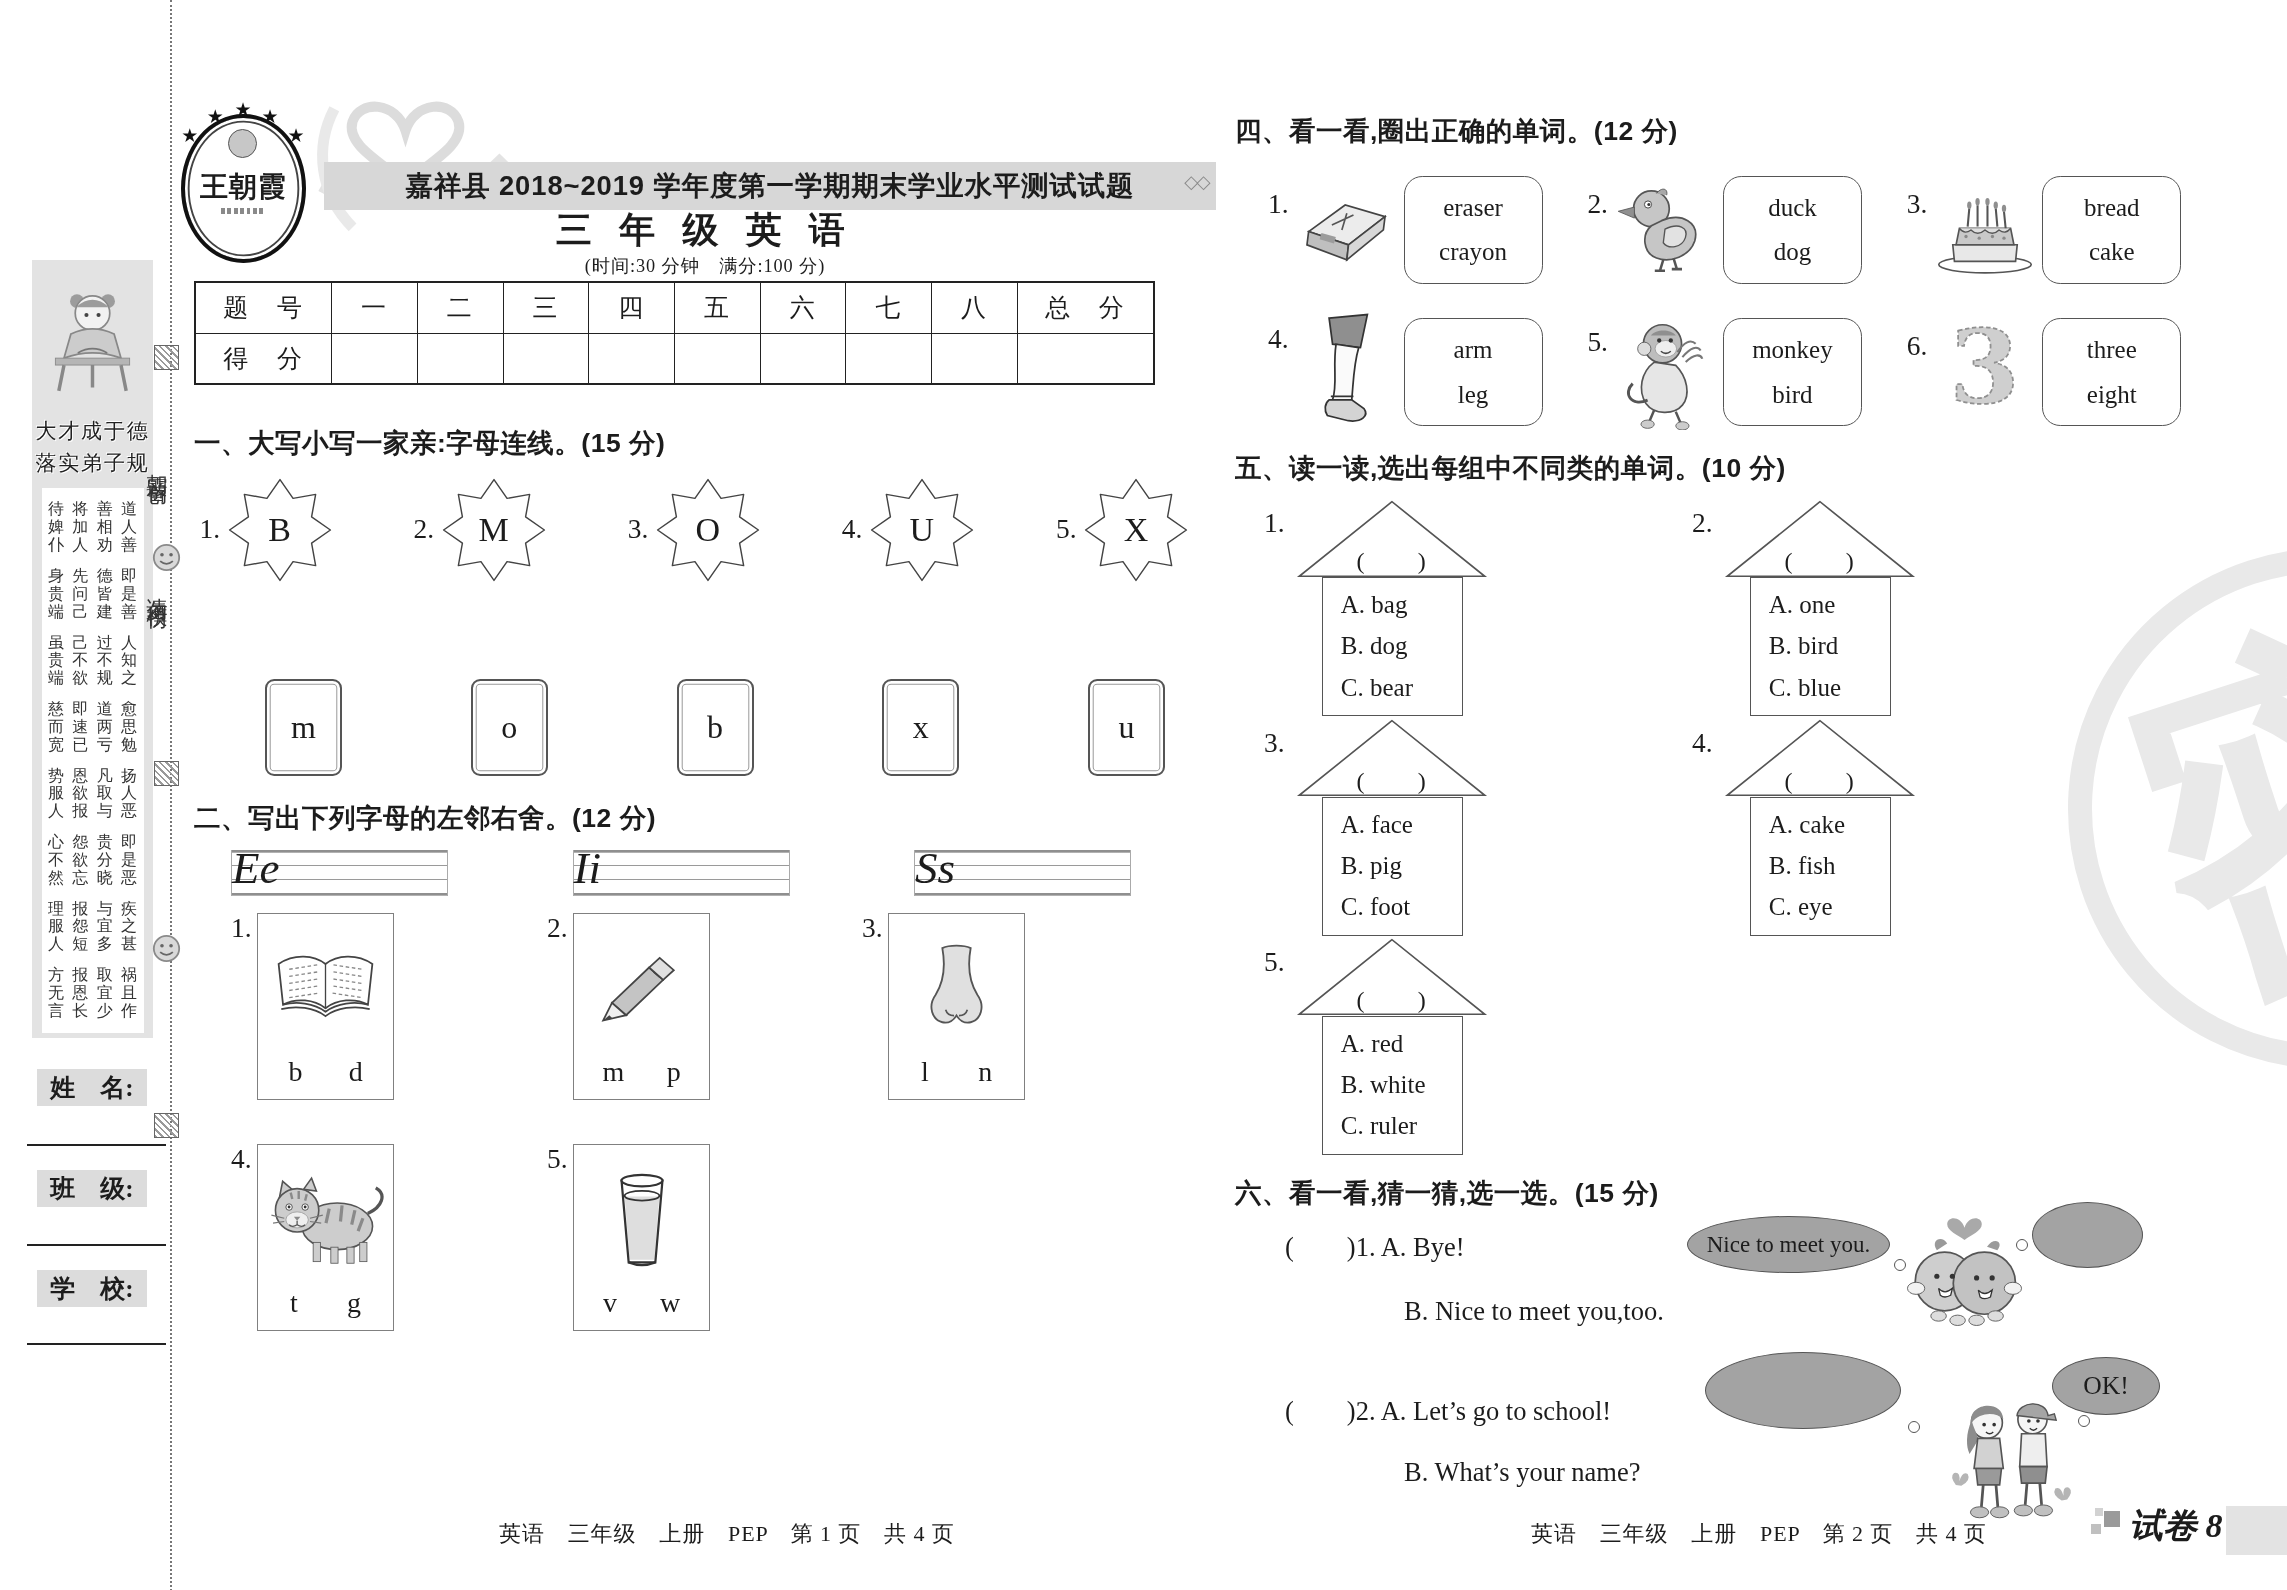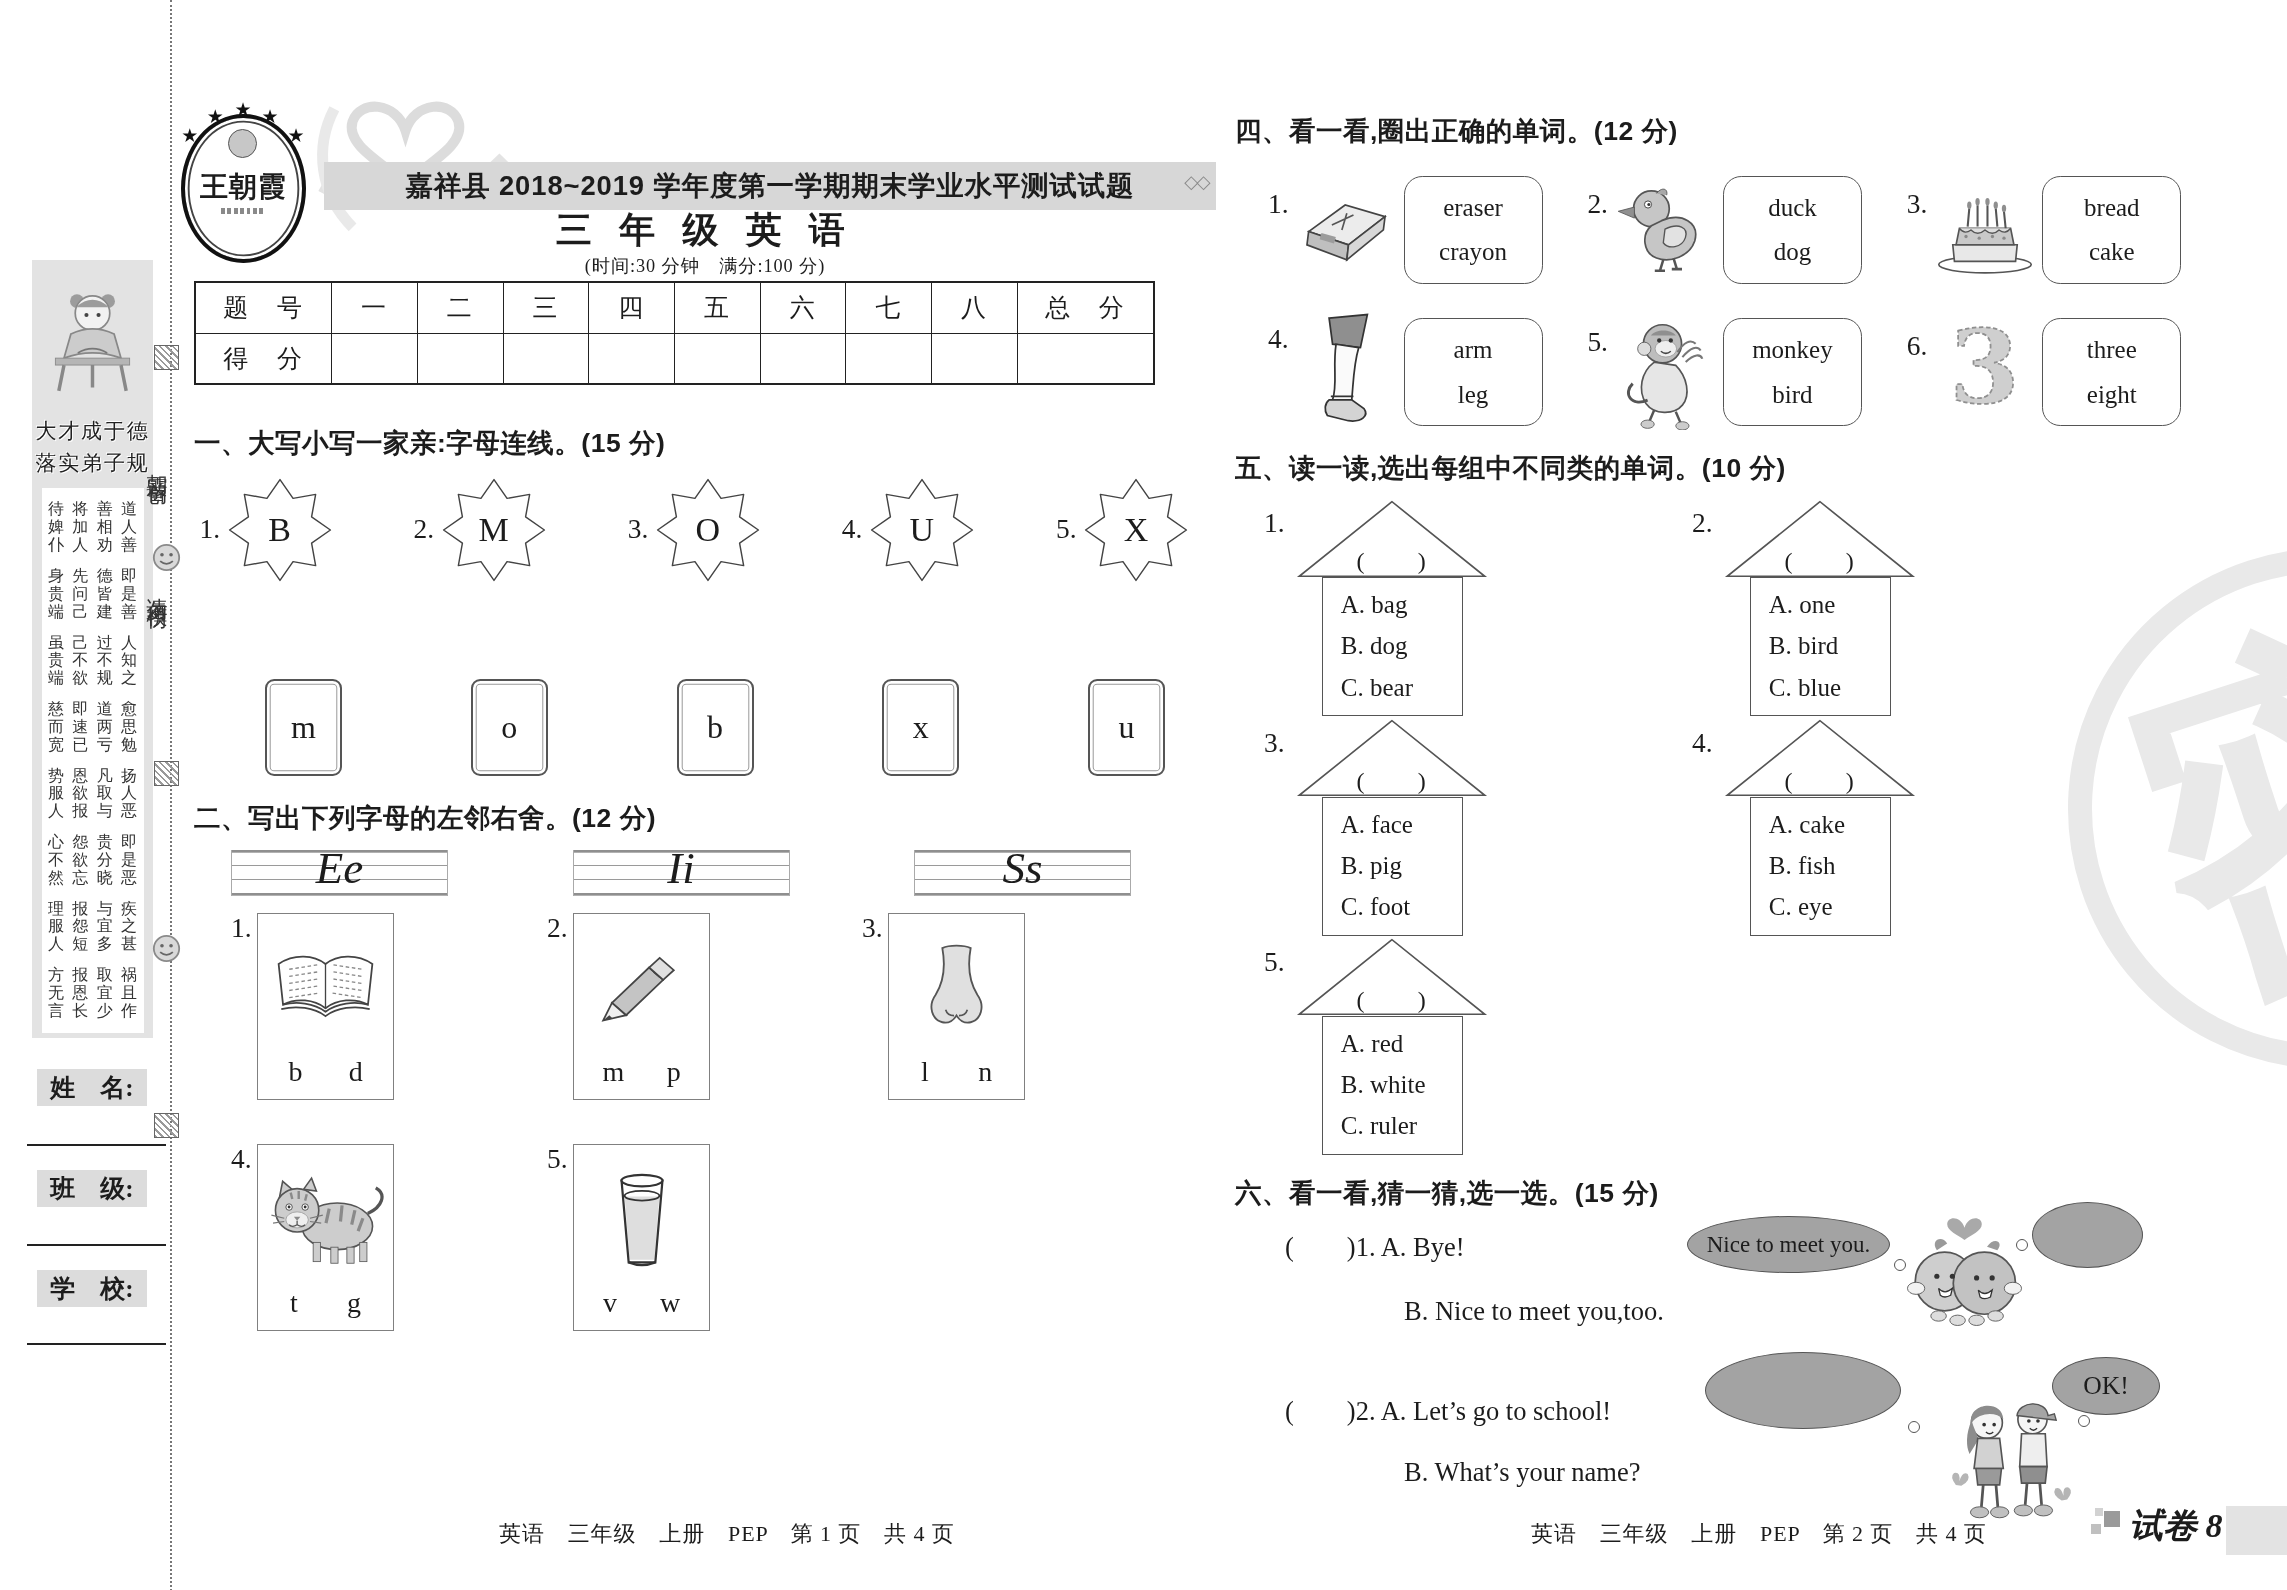--- a/index.html
+++ b/index.html
@@ -63,21 +63,21 @@
 .sq{width:77px;height:97px;border:2.3px solid #555;border-radius:9.1px;box-shadow:inset 0 0 0 2.7px #fff,inset 0 0 0 3.7px #999;display:flex;align-items:center;justify-content:center;font-size:32px}
 
 
 .s2-title{margin-top:24px}
 .strips-row{display:flex;justify-content:space-between;width:900px;margin:14.6px 0 0 37px}
 .strip{position:relative;width:217px;height:46px;border-left:0.9px solid #aaa;border-right:0.9px solid #aaa;
  background:linear-gradient(#8f8f8f,#8f8f8f) 0 0/100% 2.7px no-repeat,
  linear-gradient(#9a9a9a,#9a9a9a) 0 14.6px/100% 1.4px no-repeat,
  linear-gradient(#9a9a9a,#9a9a9a) 0 29px/100% 1.4px no-repeat,
  linear-gradient(#8f8f8f,#8f8f8f) 0 43px/100% 2.7px no-repeat}
-.strip span{position:absolute;left:0;right:0;top:-8.2px;text-align:center;font-style:italic;font-size:45px}
+.strip span{position:absolute;left:0;right:0;top:-8.2px;font-style:italic;font-size:45px}
 
 
 .s3-title{margin-top:27.4px}
 .cards{display:flex;margin-top:16.4px}
 .cards.second{margin-top:44px}
 .card-g{display:flex;align-items:flex-start;gap:5.5px}
 .card{width:137px;height:187px;border:1.8px solid #808080;display:flex;flex-direction:column;padding:12.8px 7.3px 11px}
 .card-img{flex:1;display:flex;align-items:center;justify-content:center}
 .card-letters{display:flex;justify-content:space-around;font-size:28px}
 .mlA{margin-left:37px}.mlB{margin-left:153px}.mlC{margin-left:152px}

